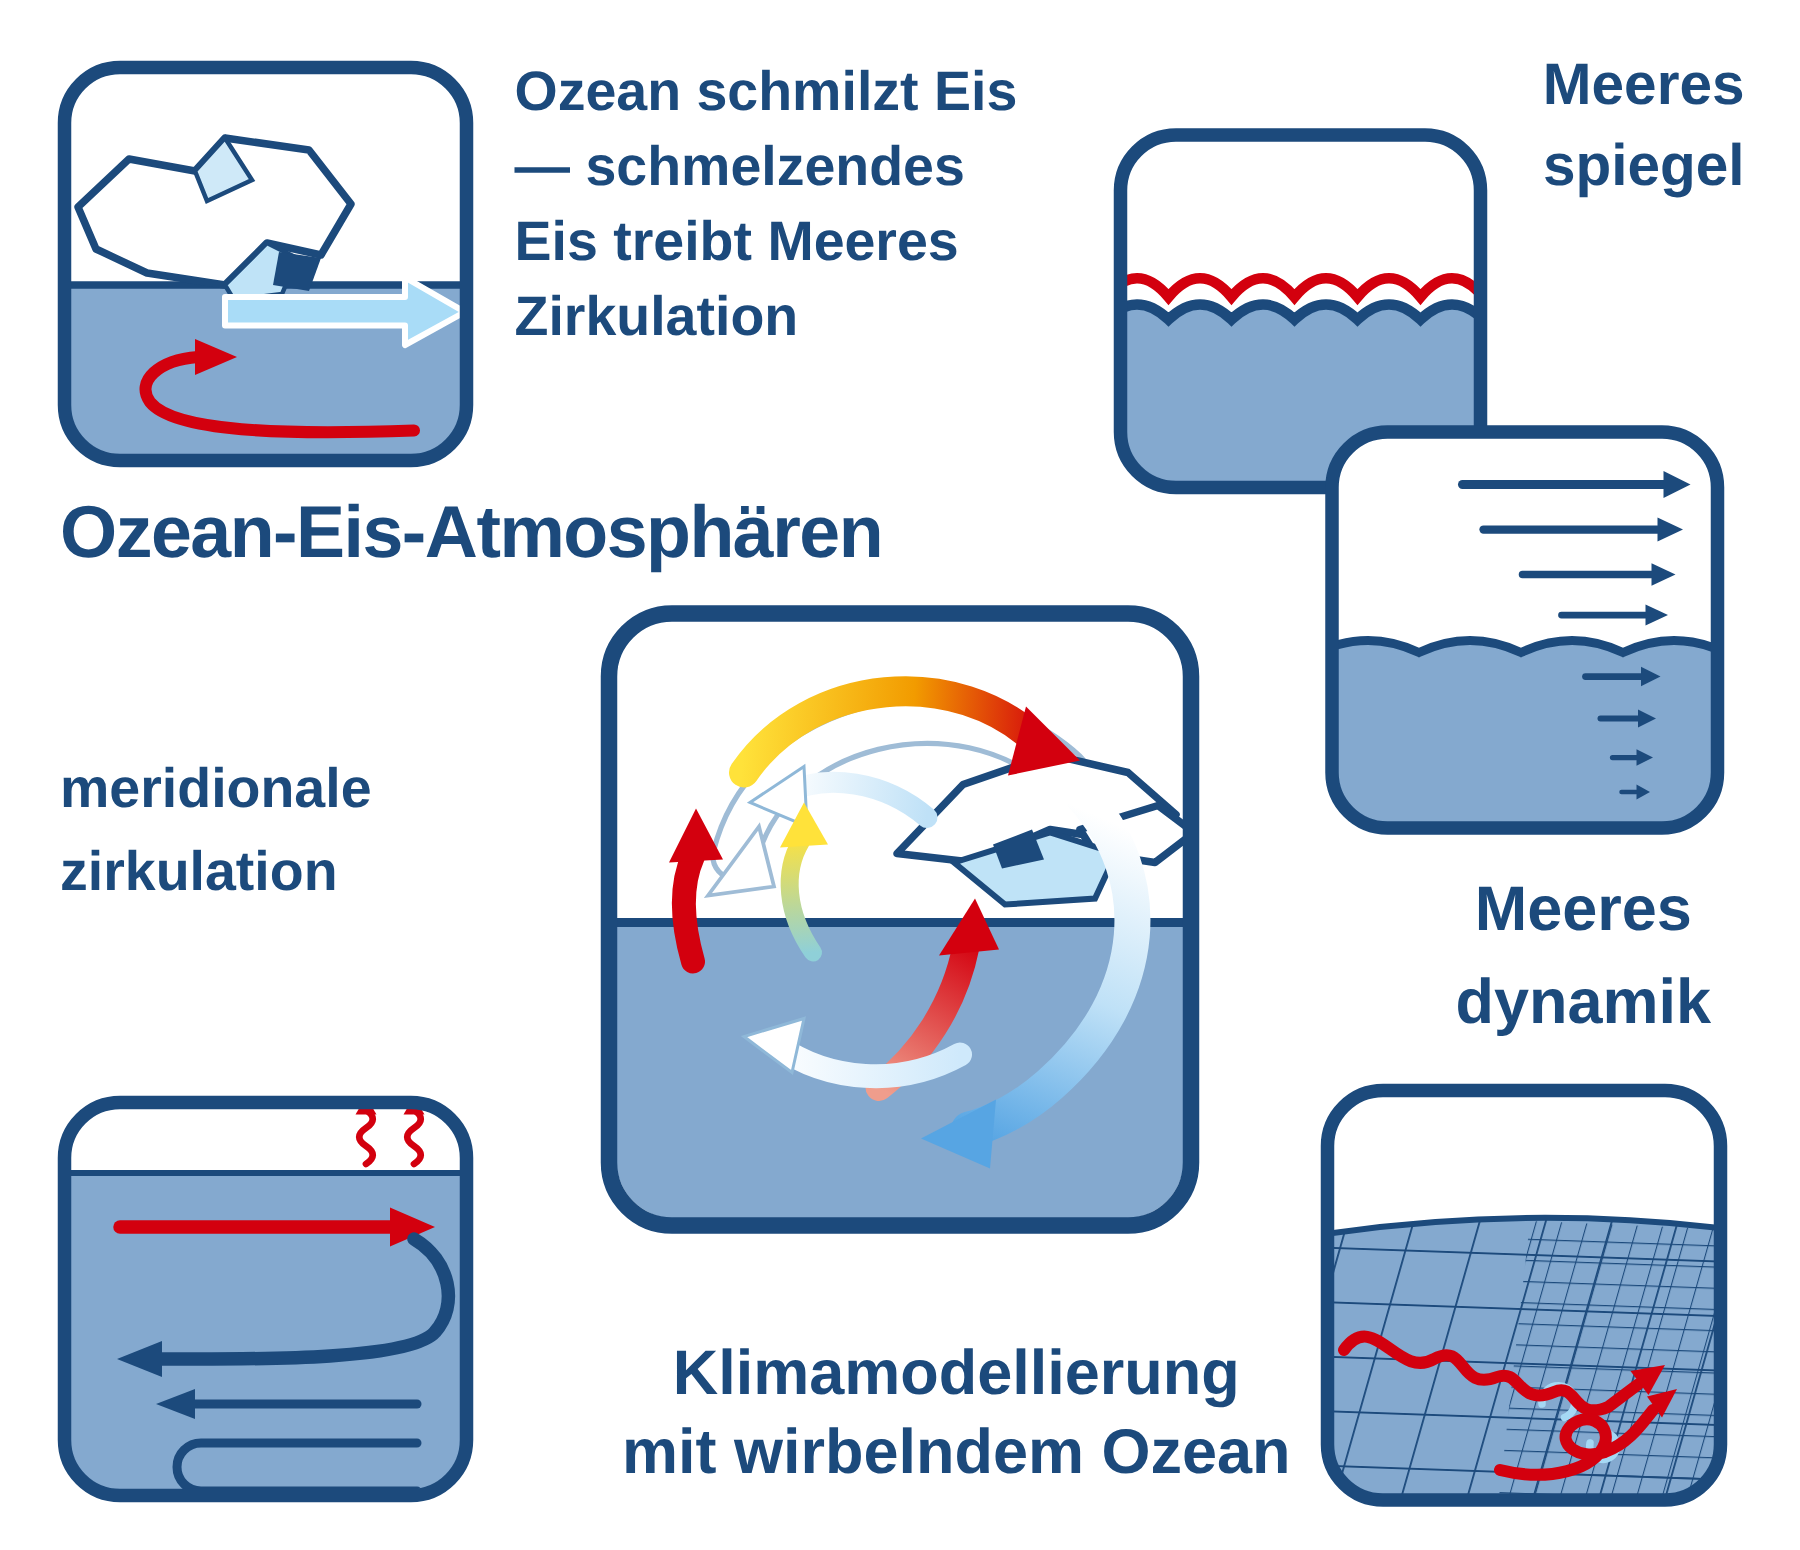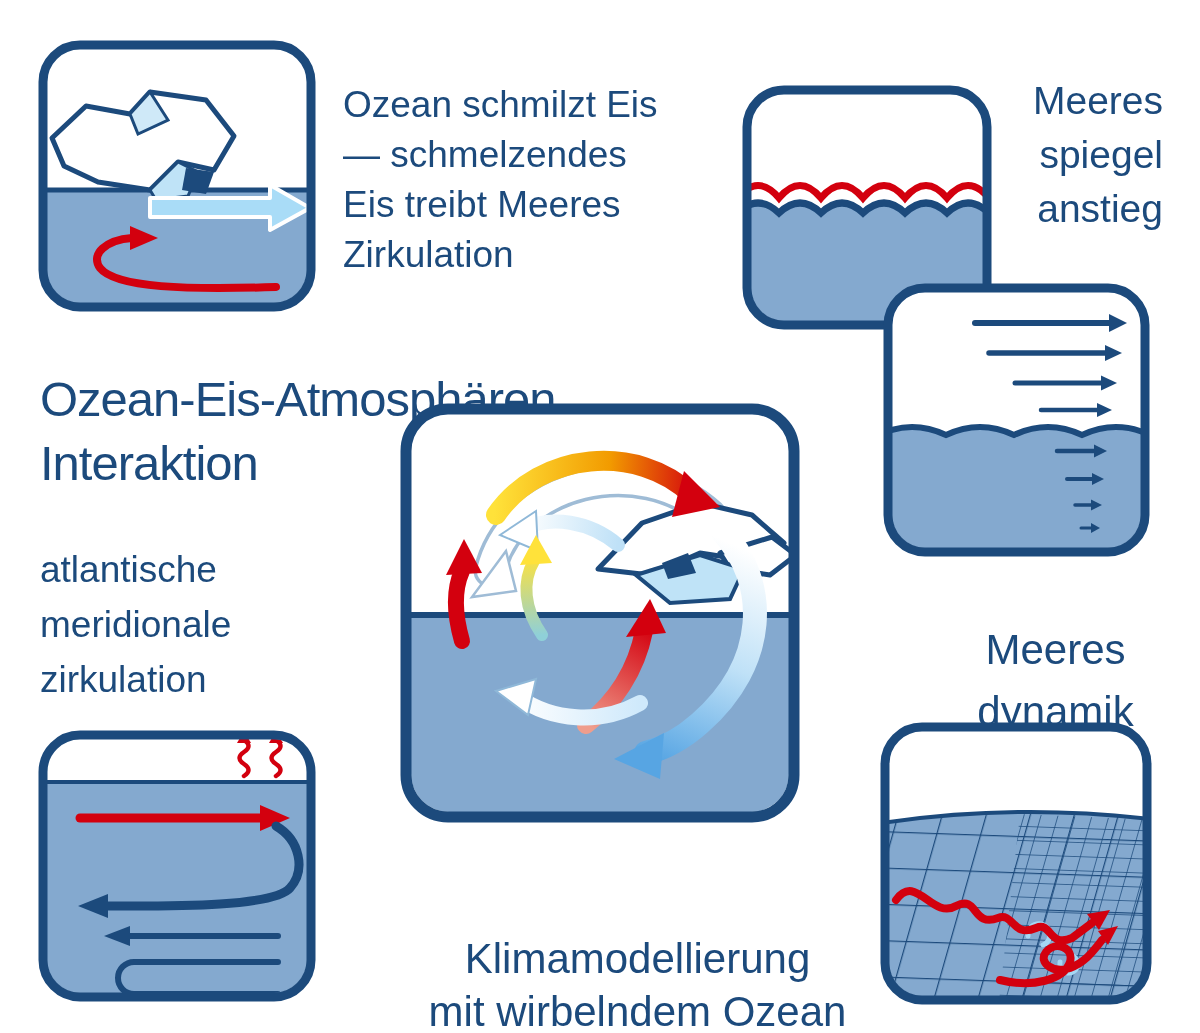--- a/index.html
+++ b/index.html
@@ -7,21 +7,21 @@
     --water:#84a9cf;
     --red:#d3000e;
     --lblue:#a9dcf7;
   }
   html,body{margin:0;padding:0;background:#fff;}
   #stage{
     position:relative;width:1200px;height:1033px;background:#fff;overflow:hidden;
     font-family:"Liberation Sans","DejaVu Sans",sans-serif;
   }
   .abs{position:absolute;}
-  .cap{font-weight:normal;color:var(--navy);margin-top:44px;}
+  .cap{font-weight:bold;color:var(--navy);}
   .cap div{white-space:nowrap;}
   svg{display:block;width:100%;height:100%;}
 </style>
 </head>
 <body>
 
 <div id="stage">
 
   <div class="abs" style="left:38px;top:40px;width:278px;height:272px;">
     <svg viewBox="0 0 278 272">
@@ -52,21 +52,20 @@
   <div class="abs cap" style="left:343px;top:36px;font-size:37px;line-height:50px;">
     <div>Ozean schmilzt Eis</div>
     <div>— schmelzendes</div>
     <div>Eis treibt Meeres</div>
     <div>Zirkulation</div>
   </div>
 
   <div class="abs cap" style="left:958px;top:30px;width:205px;text-align:right;font-size:39px;line-height:54px;">
     <div>Meeres</div>
     <div>spiegel</div>
-    <div>anstieg</div>
   </div>
 
   <div class="abs" style="left:742px;top:85px;width:250px;height:245px;">
     <svg viewBox="0 0 250 245">
       <defs>
         <clipPath id="p2c">
             <rect x="9" y="9" width="232" height="227" rx="33"></rect>
           </clipPath>
       </defs>
       <rect x="5" y="5" width="240" height="235" rx="37" fill="#ffffff"></rect>
@@ -114,25 +113,23 @@
     </svg>
   </div>
 
   <div class="abs cap" style="left:948px;top:575px;width:215px;text-align:center;font-size:42px;line-height:62px;">
     <div>Meeres</div>
     <div>dynamik</div>
   </div>
 
   <div class="abs cap" style="left:40px;top:323px;font-size:49px;line-height:64px;letter-spacing:-1px;">
     <div>Ozean-Eis-Atmosphären</div>
-    <div>Interaktion</div>
   </div>
 
   <div class="abs cap" style="left:40px;top:498px;font-size:37px;line-height:55px;">
-    <div>atlantische</div>
     <div>meridionale</div>
     <div>zirkulation</div>
   </div>
 
   <div class="abs" style="left:400px;top:403px;width:400px;height:420px;">
     <svg viewBox="0 0 400 420">
       <defs>
         <clipPath id="cpc">
             <rect x="11" y="11" width="378" height="398" rx="38"></rect>
           </clipPath>

